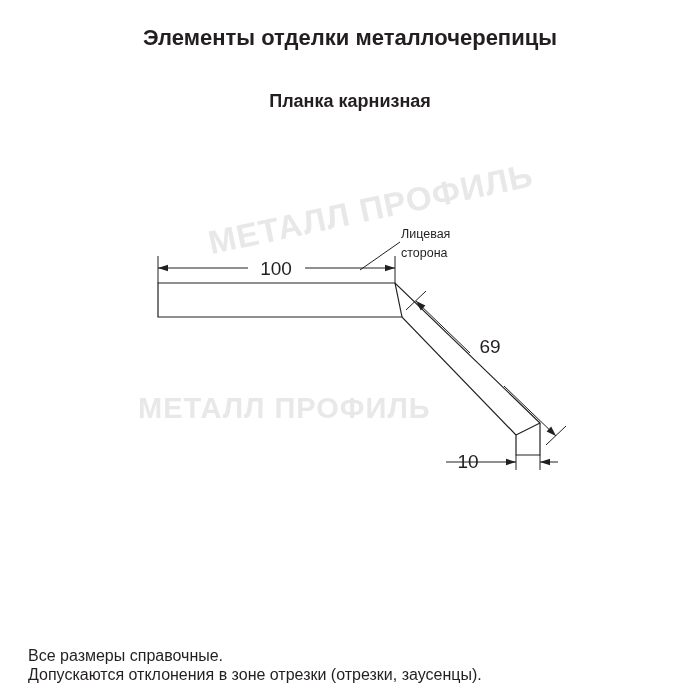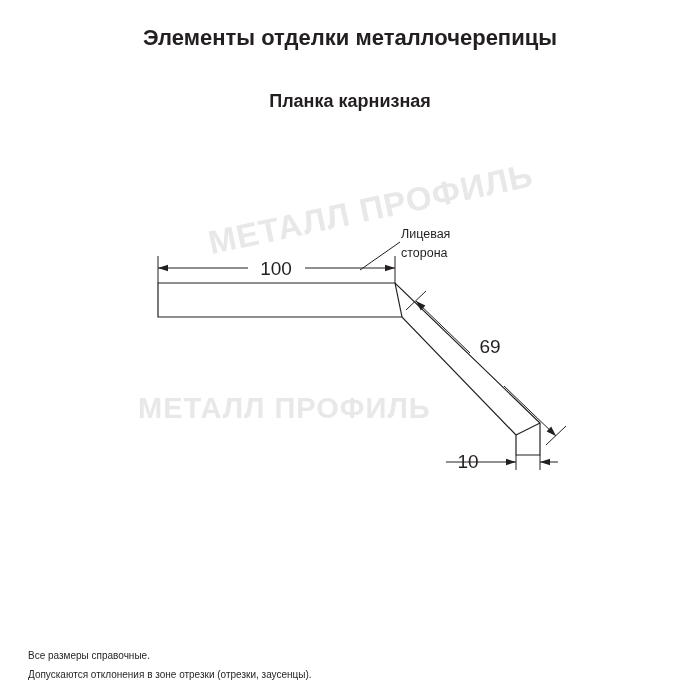--- a/index.html
+++ b/index.html
@@ -74,21 +74,21 @@
   .wm2 {
     left: 138px;
     top: 392px;
     font-size: 29px;
     letter-spacing: 1px;
   }
   .footer {
     position: absolute;
     left: 28px;
     bottom: 16px;
-    font-size: 10px;
+    font-size: 16px;
     line-height: 19px;
     color: #231f20;
   }
   .footer div { white-space: nowrap; }
   svg { display: block; }
   .lbl {
     font-family: "Liberation Sans", sans-serif;
     font-size: 19px;
     fill: #231f20;
   }

